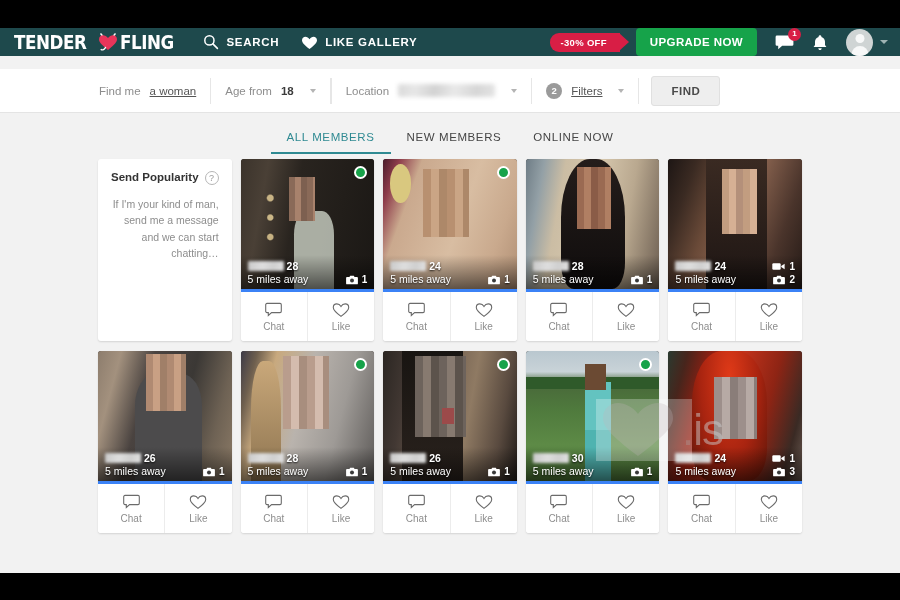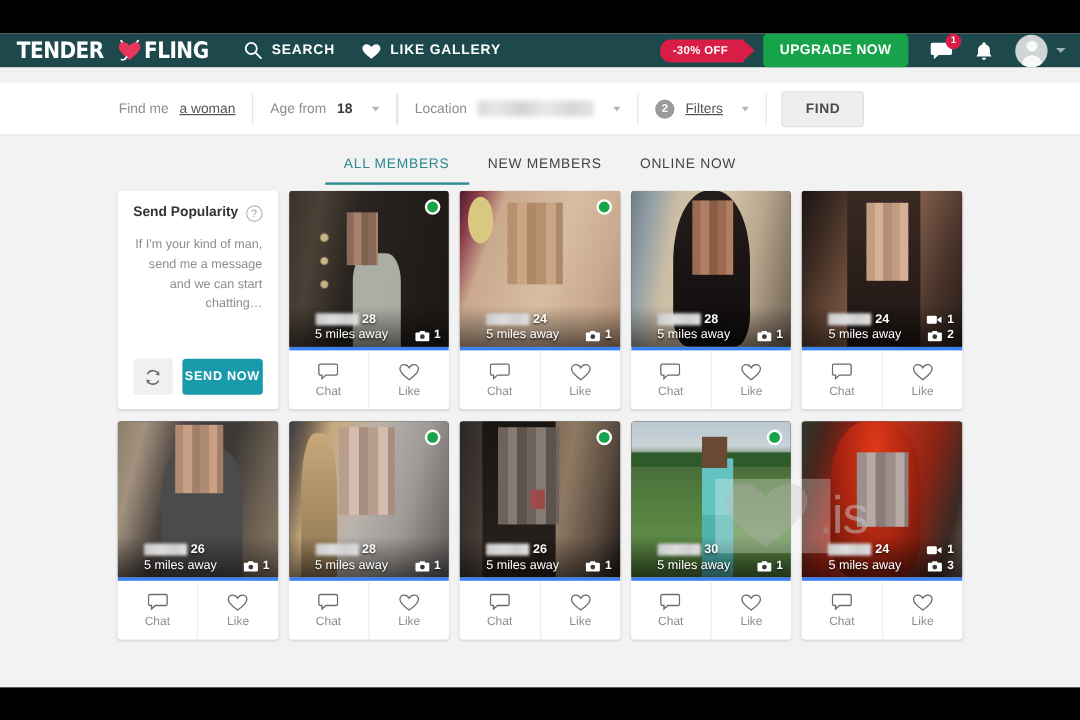--- a/index.html
+++ b/index.html
@@ -128,21 +128,21 @@
   .card {
     background:#fff; border-radius:3px; overflow:hidden;
     box-shadow:0 1px 2px rgba(0,0,0,0.13); position:relative;
   }
   .photo { position:relative; height:130px; overflow:hidden; background:#2a2622; }
   .photo .bgimg { position:absolute; inset:0; }
   .onlinedot {
     position:absolute; top:7px; right:7px; width:13px; height:13px; border-radius:50%;
     background:#17a34a; border:2.5px solid #ffffff; box-sizing:border-box;
   }
-  .ovl { position:absolute; left:0; right:0; bottom:0; padding:5px 22px 4px;
+  .ovl { position:absolute; left:0; right:0; bottom:0; padding:5px 7px 4px;
     background:linear-gradient(to top, rgba(0,0,0,0.55), rgba(0,0,0,0.0)); }
   .nameline { display:flex; align-items:center; gap:3px; }
   .name-redacted {
     width:36px; height:10px; border-radius:1px;
     background:linear-gradient(100deg,#c9c9c9,#dedede 40%,#cfcfcf 70%,#e2e2e2);
     filter: blur(1.4px);
   }
   .age { color:#ffffff; font-size:10.5px; font-weight:bold; text-shadow:0 1px 2px rgba(0,0,0,.8); }
   .dist { color:#ffffff; font-size:10.5px; text-shadow:0 1px 2px rgba(0,0,0,.8); margin-top:1px; }
   .media-badges { position:absolute; right:7px; bottom:4px; display:flex; flex-direction:column;
@@ -315,31 +315,20 @@
       </div>
 
       <div class="grid">
 
         <div class="flirtcast">
           <div class="fc-head">
             <span class="fc-title">Send Popularity</span>
             <span class="fc-help">?</span>
           </div>
           <div class="fc-text">If I'm your kind of man, send me a message and we can start chatting…</div>
-          <div class="fc-bottom">
-            <div class="fc-refresh">
-              <svg width="15" height="15" viewBox="0 0 15 15">
-                <path d="M12.3 5.2 A5.2 5.2 0 0 0 3 4.4" stroke="#6d6d6d" stroke-width="1.3" fill="none" stroke-linecap="round"></path>
-                <path d="M2.7 9.8 A5.2 5.2 0 0 0 12 10.6" stroke="#6d6d6d" stroke-width="1.3" fill="none" stroke-linecap="round"></path>
-                <path d="M12.6 2.2 L12.6 5.4 L9.5 5.4 Z" fill="#6d6d6d"></path>
-                <path d="M2.4 12.8 L2.4 9.6 L5.5 9.6 Z" fill="#6d6d6d"></path>
-              </svg>
-            </div>
-            <button class="fc-send">SEND NOW</button>
-          </div>
         </div>
 
         <div class="card">
           <div class="photo">
             <div class="bgimg" style="background:
               radial-gradient(circle at 22% 30%, #c9b485 0 2%, transparent 3%),
               radial-gradient(circle at 22% 45%, #cbb787 0 2%, transparent 3%),
               radial-gradient(circle at 22% 60%, #c7b283 0 2%, transparent 3%),
               linear-gradient(100deg,#3b332b 0%,#4a4036 18%,#29241f 40%,#221e1a 70%,#1b1815 100%);"></div>
             <div style="position:absolute;left:40%;top:40%;width:30%;height:60%;background:#cfd6c9;opacity:.78;border-radius:30% 30% 0 0;"></div>

